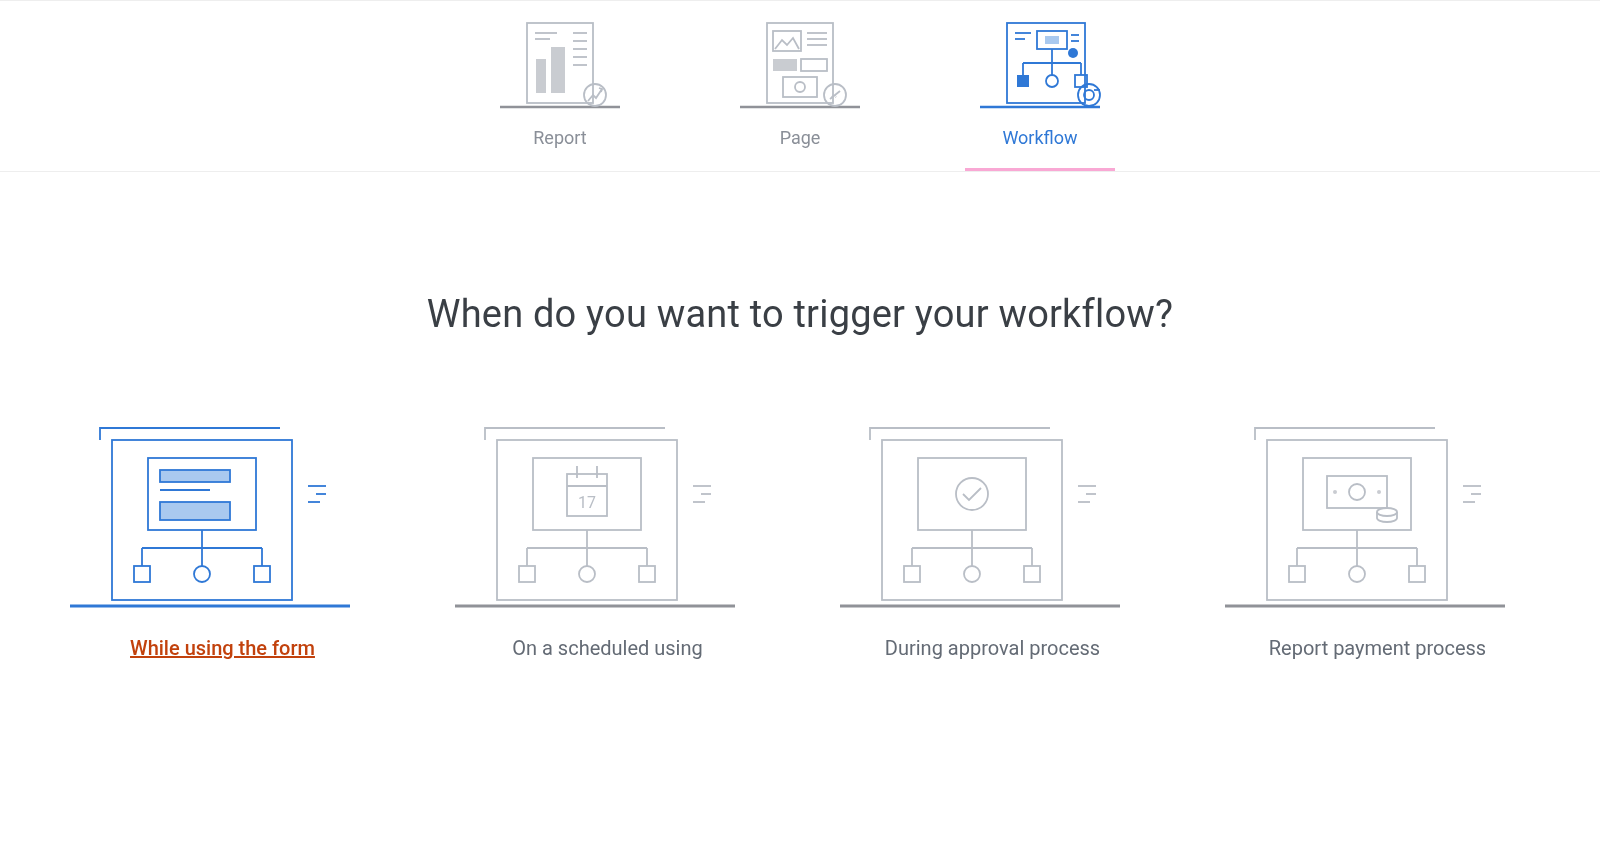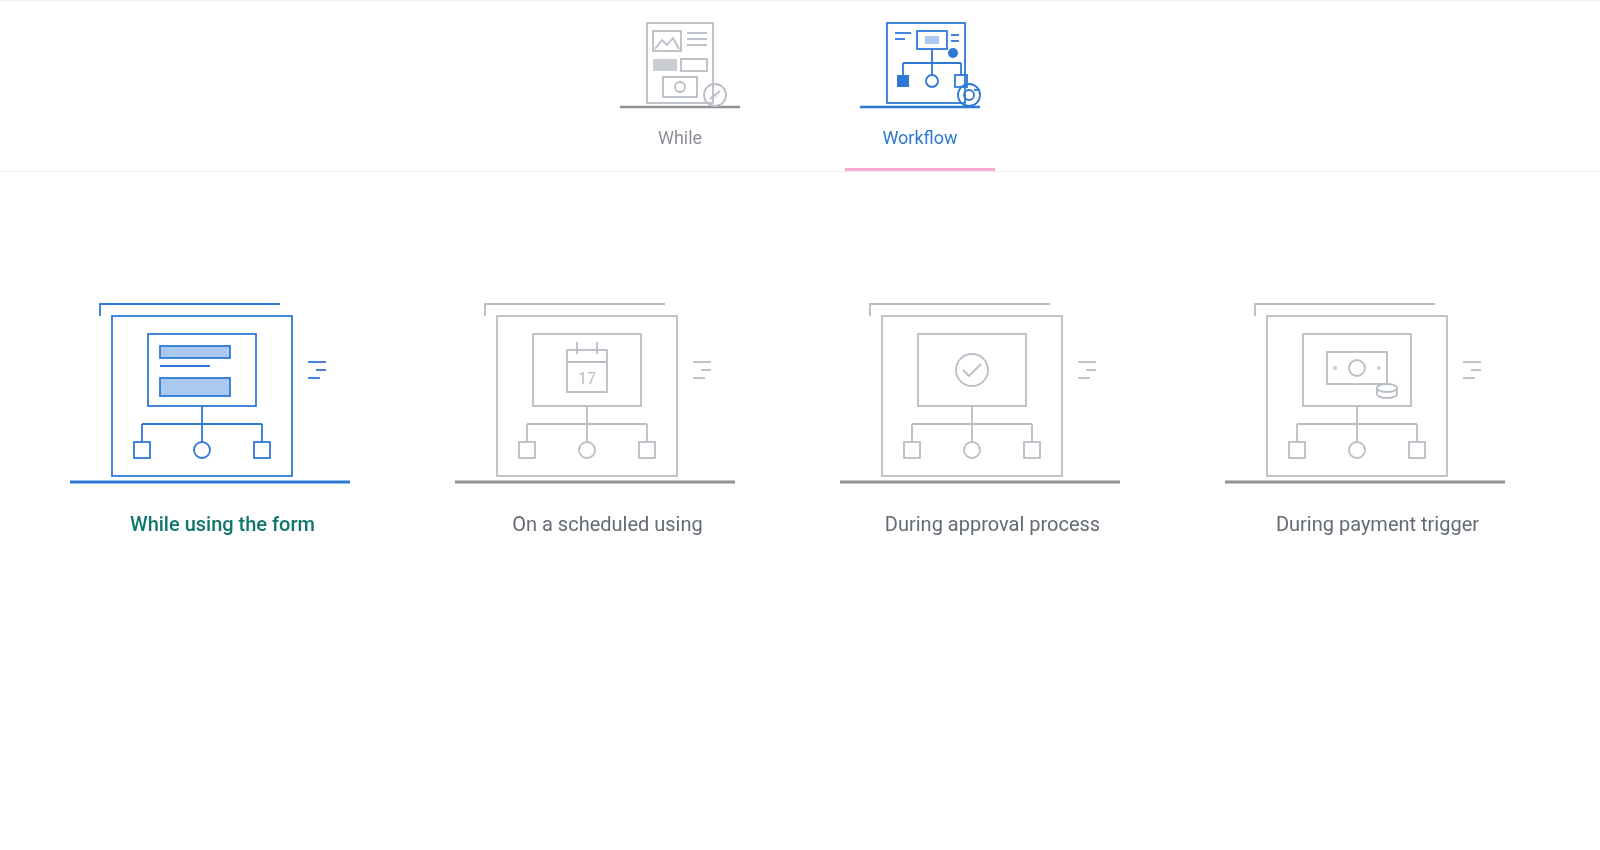--- a/index.html
+++ b/index.html
@@ -63,58 +63,79 @@
     flex-direction: column;
     cursor: pointer;
   }
   .option-illus { width: 300px; height: 200px; }
   .option-illus svg { width: 100%; height: 100%; }
   .option-label {
     margin-top: 20px;
     font-size: 20px;
     color: #646b75;
   }
-  .option.selected .option-label { color: #0f766e; font-weight: 500; }
+  .option.selected .option-label { color: #c2410c; font-weight: 500; text-decoration: underline; }
 
   
   .st-gray   { stroke:#b9bec6; stroke-width:1.8; fill:none; }
   .st-gray-f { fill:#c9ccd1; }
   .st-blue   { stroke:#2f78d6; stroke-width:1.8; fill:none; }
   .st-blue-f { fill:#a9c9ef; }
   .st-blue-full { fill:#2f78d6; }
   .st-line   { stroke:#909298; stroke-width:3; }
   .base-line { stroke:#909298; stroke-width:2.5; }
 </style>
 </head>
 <body>
 
 <div class="tabbar">
 
 
+  <div class="tab">
+    <div class="tab-icon-wrap">
+      <svg viewBox="0 0 130 90">
+        <line class="base-line" x1="5" y1="88" x2="125" y2="88"></line>
+        <rect class="st-gray" x="32" y="4" width="66" height="80"></rect>
+        <line class="st-gray" x1="40" y1="14" x2="62" y2="14"></line>
+        <line class="st-gray" x1="40" y1="20" x2="55" y2="20"></line>
+        <rect class="st-gray-f" x="41" y="40" width="10" height="34"></rect>
+        <rect class="st-gray-f" x="56" y="28" width="14" height="46"></rect>
+        <line class="st-gray" x1="78" y1="14" x2="92" y2="14"></line>
+        <line class="st-gray" x1="78" y1="22" x2="92" y2="22"></line>
+        <line class="st-gray" x1="78" y1="30" x2="92" y2="30"></line>
+        <line class="st-gray" x1="78" y1="38" x2="92" y2="38"></line>
+        <line class="st-gray" x1="78" y1="46" x2="92" y2="46"></line>
+        <circle class="st-gray" cx="100" cy="76" r="11" fill="#fff"></circle>
+        <path class="st-gray" d="M93 82 l5 -6 l3 3 l6 -9"></path>
+        <path class="st-gray" d="M104 69 l3 1 l-1 3"></path>
+      </svg>
+    </div>
+    <div class="tab-label">Report</div>
+  </div>
 
   <div class="tab">
     <div class="tab-icon-wrap">
       <svg viewBox="0 0 130 90">
         <line class="base-line" x1="5" y1="88" x2="125" y2="88"></line>
         <rect class="st-gray" x="32" y="4" width="66" height="80"></rect>
         <rect class="st-gray" x="38" y="12" width="28" height="20"></rect>
         <path class="st-gray" d="M40 30 l7 -9 l5 5 l6 -7 l6 11"></path>
         <line class="st-gray" x1="72" y1="14" x2="92" y2="14"></line>
         <line class="st-gray" x1="72" y1="20" x2="92" y2="20"></line>
         <line class="st-gray" x1="72" y1="26" x2="92" y2="26"></line>
         <rect class="st-gray-f" x="38" y="40" width="24" height="12"></rect>
         <rect class="st-gray" x="66" y="40" width="26" height="12"></rect>
         <rect class="st-gray" x="48" y="58" width="34" height="20"></rect>
         <circle class="st-gray" cx="65" cy="68" r="5"></circle>
         <circle class="st-gray" cx="100" cy="76" r="11" fill="#fff"></circle>
         <line class="st-gray" x1="95" y1="80" x2="105" y2="72"></line>
         <text x="96" y="80" font-size="7" fill="#b9bec6">‹ ›</text>
       </svg>
     </div>
-    <div class="tab-label">While</div>
+    <div class="tab-label">Page</div>
   </div>
 
   <div class="tab active">
     <div class="tab-icon-wrap">
       <svg viewBox="0 0 130 90">
         <line x1="5" y1="88" x2="125" y2="88" stroke="#2f78d6" stroke-width="2.5"></line>
         <rect class="st-blue" x="32" y="4" width="78" height="80"></rect>
         <line class="st-blue" x1="40" y1="14" x2="56" y2="14"></line>
         <line class="st-blue" x1="40" y1="20" x2="50" y2="20"></line>
         <rect class="st-blue" x="62" y="12" width="30" height="18"></rect>
@@ -134,20 +155,21 @@
         <circle class="st-blue" cx="114" cy="76" r="5"></circle>
         <line class="st-blue" x1="119" y1="71" x2="125" y2="71"></line>
       </svg>
     </div>
     <div class="tab-label">Workflow</div>
   </div>
 
 </div>
 
 <div class="content">
+  <h1 class="heading">When do you want to trigger your workflow?</h1>
 
   <div class="options">
 
     <div class="option selected">
       <div class="option-illus">
         <svg viewBox="0 0 300 200">
           <line x1="10" y1="190" x2="290" y2="190" stroke="#2f78d6" stroke-width="3"></line>
           <polyline class="st-blue" points="40,24 40,12 220,12"></polyline>
           <rect class="st-blue" x="52" y="24" width="180" height="160"></rect>
           <rect class="st-blue" x="88" y="42" width="108" height="72"></rect>
@@ -247,17 +269,17 @@
           <line class="st-gray" x1="142" y1="132" x2="142" y2="150"></line>
           <line class="st-gray" x1="202" y1="132" x2="202" y2="150"></line>
           <rect class="st-gray" x="74" y="150" width="16" height="16"></rect>
           <circle class="st-gray" cx="142" cy="158" r="8"></circle>
           <rect class="st-gray" x="194" y="150" width="16" height="16"></rect>
           <line class="st-gray" x1="248" y1="70" x2="266" y2="70"></line>
           <line class="st-gray" x1="256" y1="78" x2="266" y2="78"></line>
           <line class="st-gray" x1="248" y1="86" x2="260" y2="86"></line>
         </svg>
       </div>
-      <div class="option-label">During payment trigger</div>
+      <div class="option-label">Report payment process</div>
     </div>
 
   </div>
 </div>
 
 </body></html>

